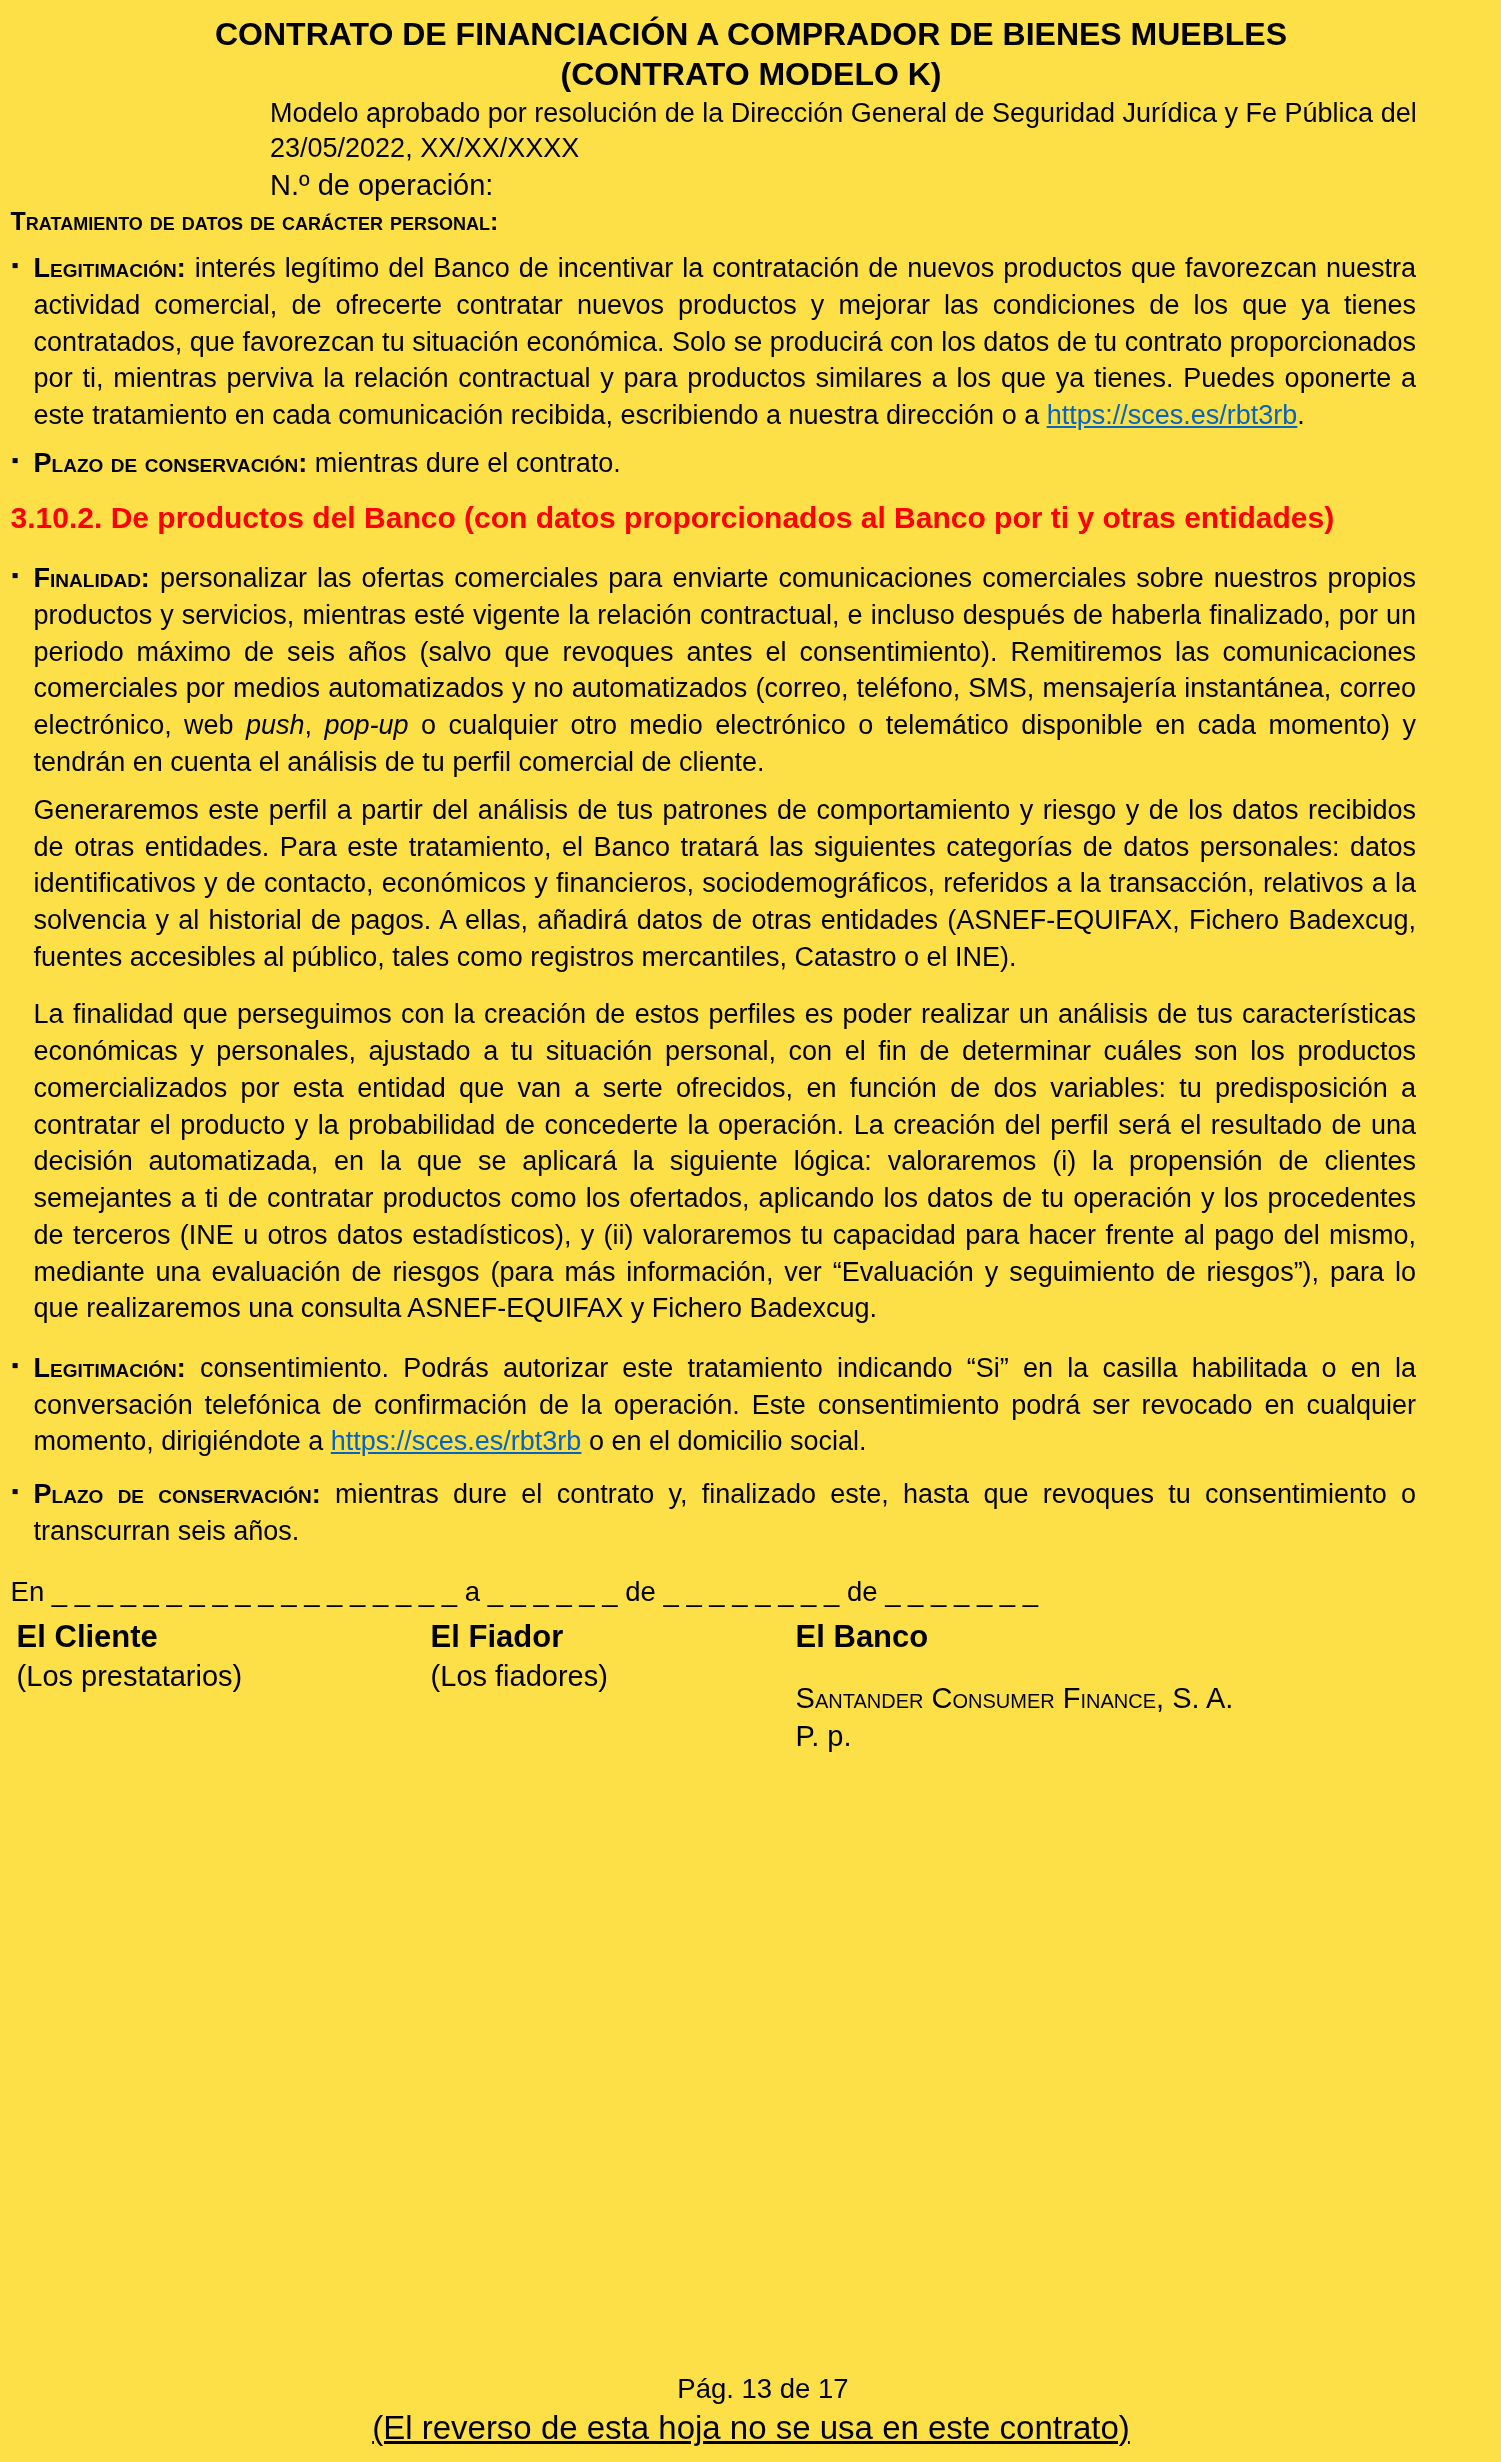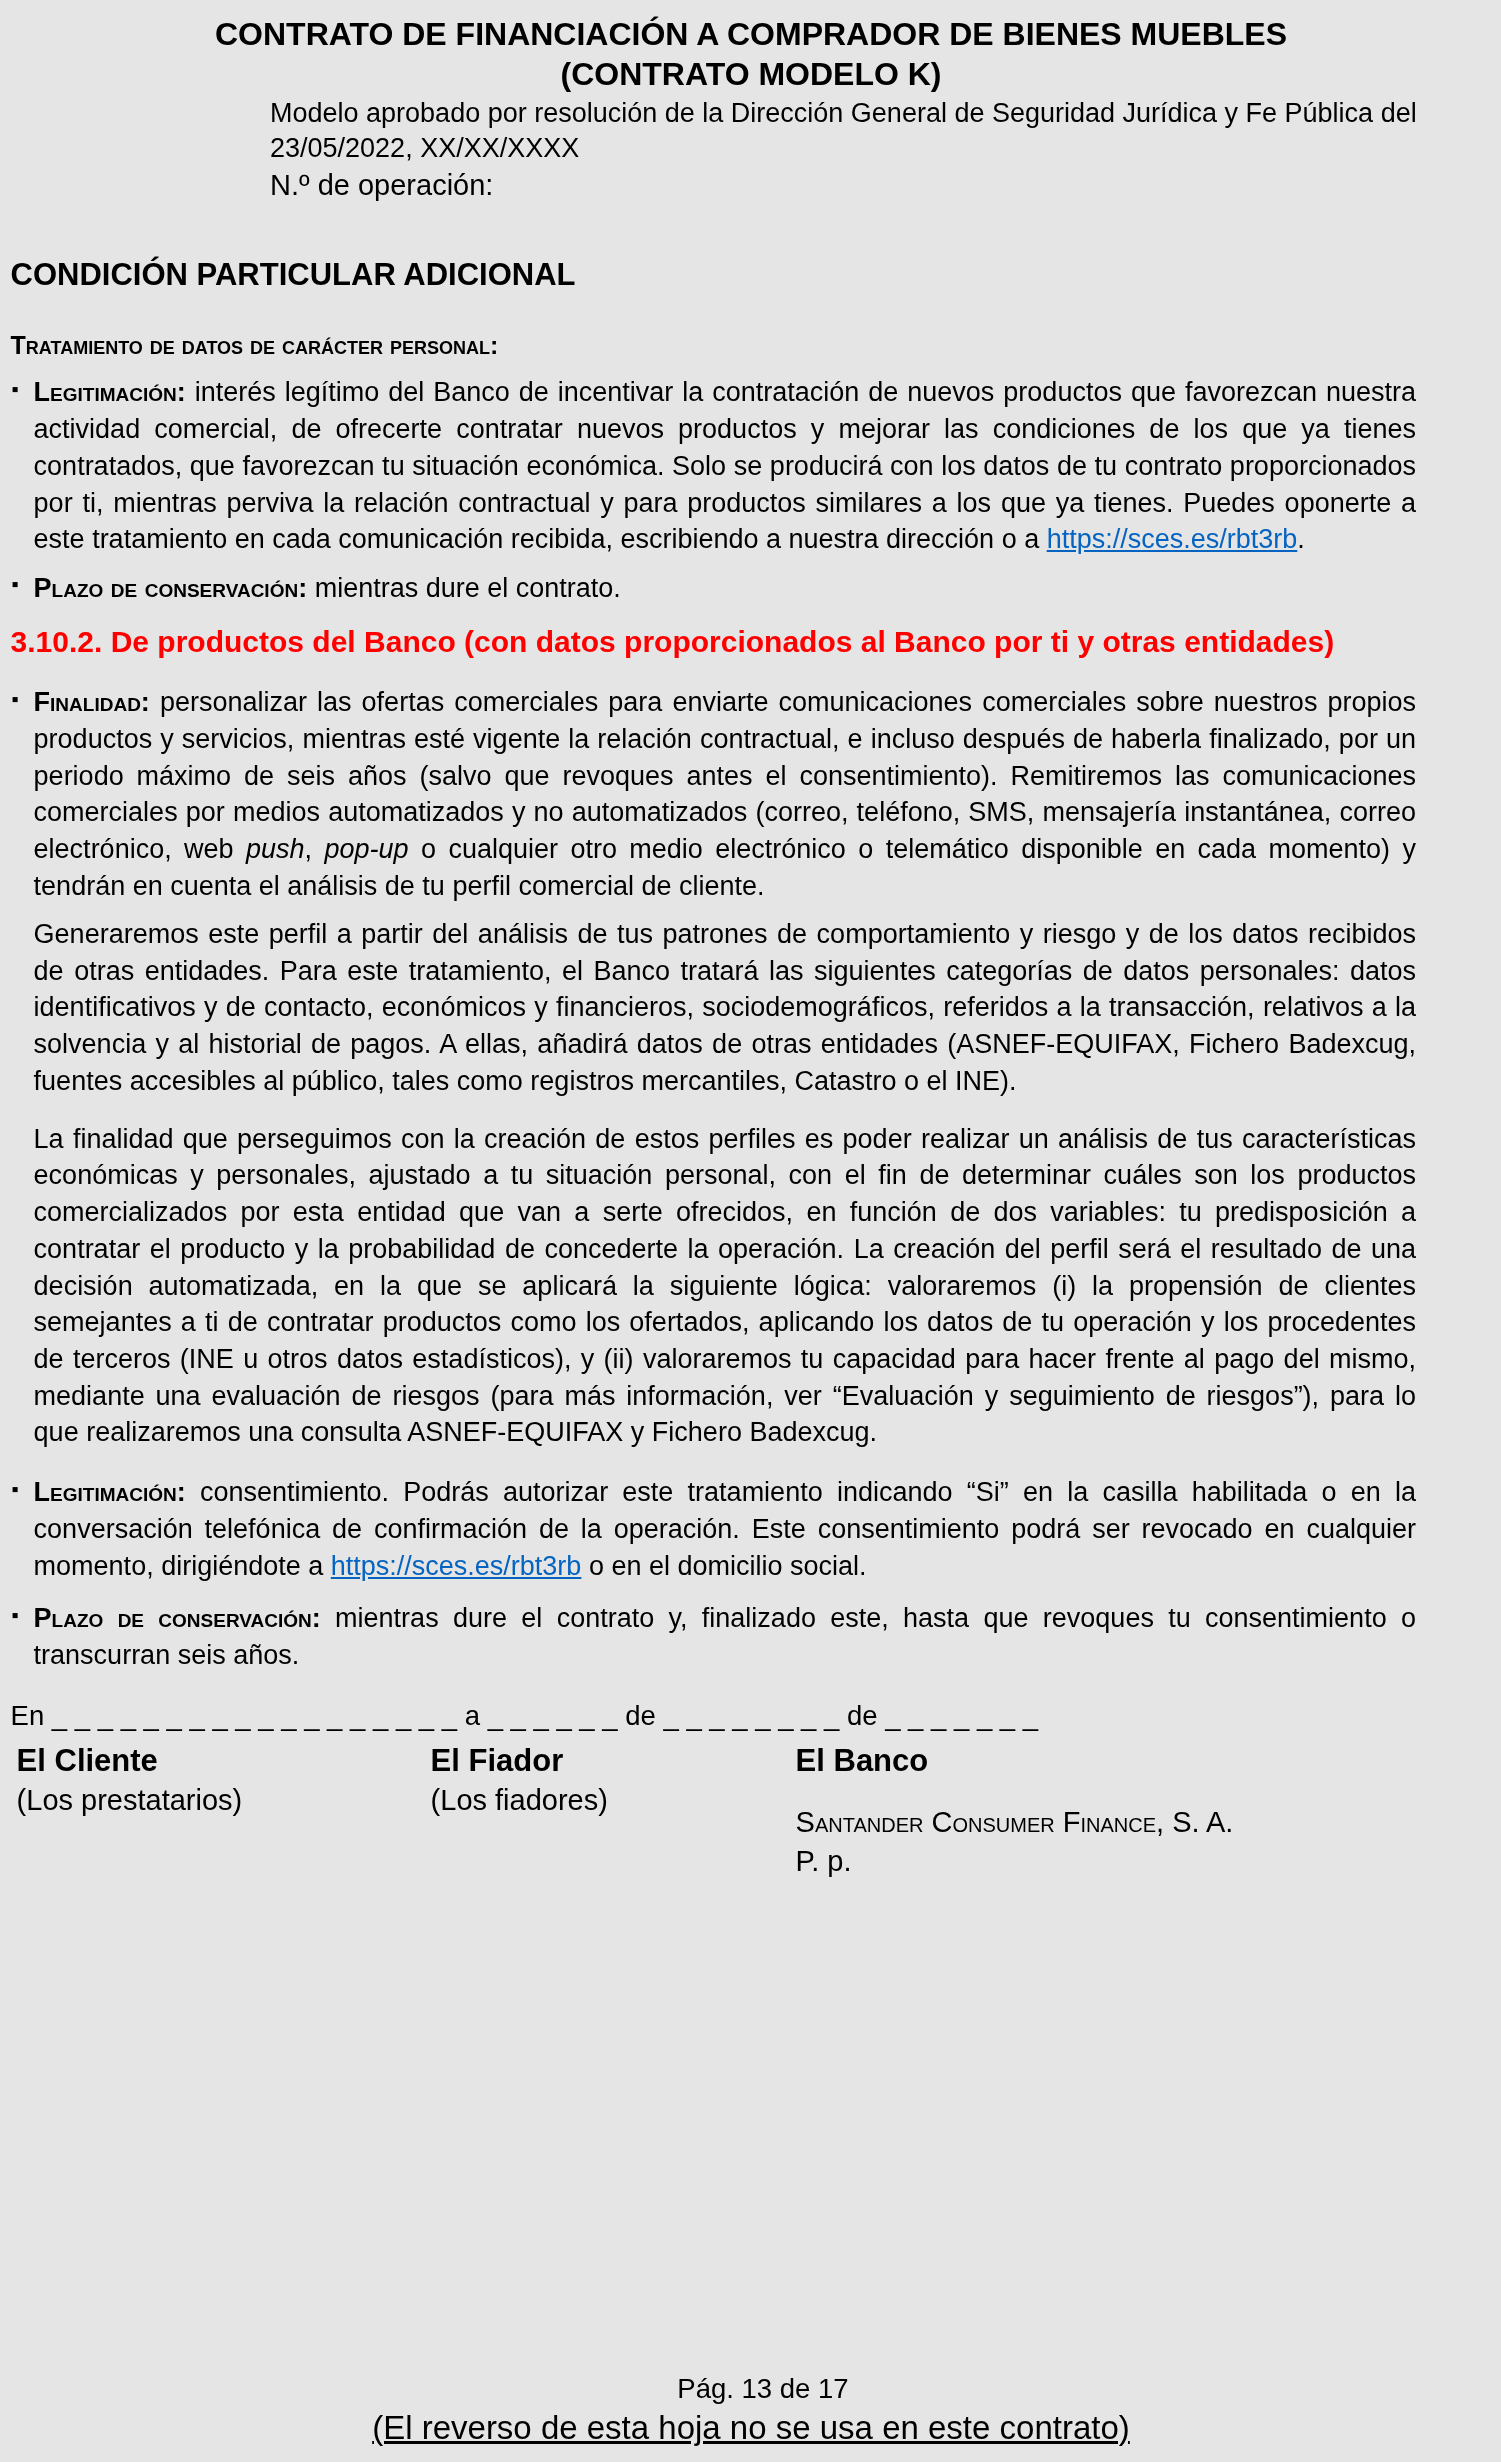--- a/index.html
+++ b/index.html
@@ -1,21 +1,21 @@
 <!DOCTYPE html>
 <html lang="es" style="font-size:14px"><head>
 <meta charset="utf-8">
 <style>
   * { box-sizing: border-box; }
   html, body { margin: 0; padding: 0; background: #ffffff; }
   .page {
     position: relative;
     width: 1502px;
     height: 2462px;
-    background: #e5e5e5;
+    background: #fde047;
     color: #000000;
     font-family: "Liberation Sans", "DejaVu Sans", sans-serif;
     overflow: hidden;
   }
   
   .header { padding-top: 14px; }
   .doc-title { text-align: center; font-weight: bold; font-size: 32px; line-height: 1.25; }
   .approval-block { margin-left: 270px; margin-top: 1.8px; font-size: 27px; line-height: 1.3; }
   .ref-line { font-size: 29px; line-height: 1.32; }
   .ref-indent { margin-left: 12.4px; }
@@ -59,21 +59,20 @@
     <div class="doc-title">(CONTRATO MODELO K)</div>
     <div class="approval-block">
       <div>Modelo aprobado por resolución de la Dirección General de Seguridad Jurídica y Fe Pública del</div>
       <div>23/05/2022, XX/XX/XXXX</div>
       <div class="ref-line"><span>N.º de operación:</span></div>
     </div>
   </header>
 
   <main class="content">
 
-    <div class="h-cond">CONDICIÓN PARTICULAR ADICIONAL</div>
 
     <div class="h-treat">Tratamiento de datos de carácter personal:</div>
 
     <div class="bullet-item"><span class="bullet">▪</span><span class="sc-label">Legitimación:</span><span> interés legítimo del Banco de incentivar la contratación de nuevos productos que favorezcan nuestra actividad comercial, de ofrecerte contratar nuevos productos y mejorar las condiciones de los que ya tienes contratados, que favorezcan tu situación económica. Solo se producirá con los datos de tu contrato proporcionados por ti, mientras perviva la relación contractual y para productos similares a los que ya tienes. Puedes oponerte a este tratamiento en cada comunicación recibida, escribiendo a nuestra dirección o a </span><a class="link">https://sces.es/rbt3rb</a><span>.</span></div>
 
     <div class="bullet-item mb-md"><span class="bullet">▪</span><span class="sc-label">Plazo de conservación:</span><span> mientras dure el contrato.</span></div>
 
     <div class="red-heading">3.10.2. De productos del Banco (con datos proporcionados al Banco por ti y otras entidades)</div>
 
     <div class="bullet-item"><span class="bullet">▪</span><span class="sc-label">Finalidad:</span><span> personalizar las ofertas comerciales para enviarte comunicaciones comerciales sobre nuestros propios productos y servicios, mientras esté vigente la relación contractual, e incluso después de haberla finalizado, por un periodo máximo de seis años (salvo que revoques antes el consentimiento). Remitiremos las comunicaciones comerciales por medios automatizados y no automatizados (correo, teléfono, SMS, mensajería instantánea, correo electrónico, web </span><span class="italic">push</span><span>, </span><span class="italic">pop-up</span><span> o cualquier otro medio electrónico o telemático disponible en cada momento) y tendrán en cuenta el análisis de tu perfil comercial de cliente.</span></div>

